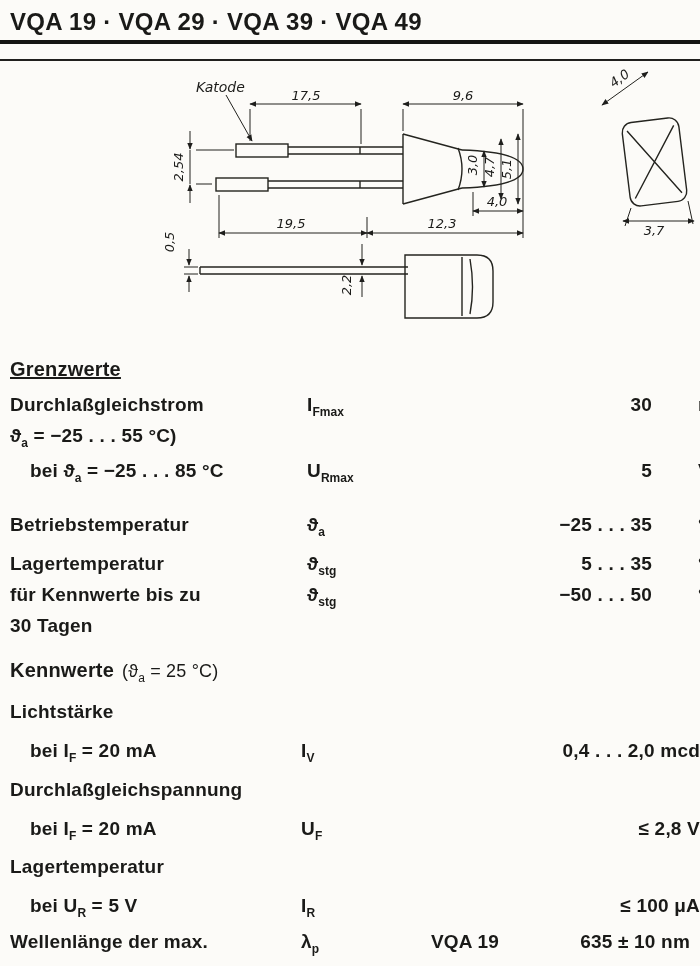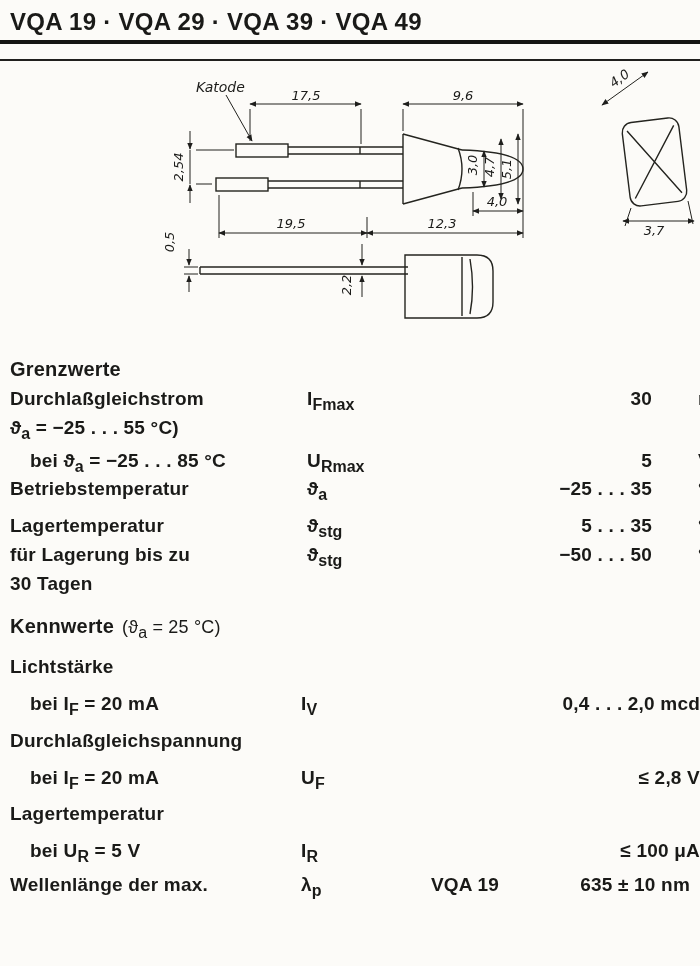--- a/index.html
+++ b/index.html
@@ -20,41 +20,41 @@
 
   
   .drawing{margin:0;padding:0;}
   .drawing svg{display:block;}
   .dlabel{font:italic 13px "DejaVu Sans",sans-serif;fill:#1c1c1a;stroke:none;}
   .klabel{font:italic 14px "DejaVu Sans",sans-serif;fill:#1c1c1a;stroke:none;}
 
   
   .specs{padding:0 0 0 10px;font-size:19px;font-weight:700;letter-spacing:.2px;}
   h2{font-size:20px;font-weight:700;margin:0;line-height:24px;}
-  .g-head{margin-bottom:6px;}
+  .g-head{margin-bottom:12px;text-decoration:underline;}
   .k-head{margin-top:12px;line-height:26px;margin-bottom:0;}
   .k-cond{font-weight:400;font-size:18px;margin-left:8px;}
   .trow{display:grid;align-items:baseline;line-height:23px;white-space:nowrap;}
   .g-grid{grid-template-columns:277px 138px 187px 1fr;gap:20px;}
   .k-grid{grid-template-columns:277px 138px 1fr;}
   .wl-grid{display:grid;grid-template-columns:277px 138px 1fr;align-items:start;margin-top:6px;}
   .wl-row{display:grid;grid-template-columns:112px 1fr;line-height:22px;white-space:nowrap;}
   .wl-label div{line-height:22px;white-space:nowrap;}
   .c-sym{white-space:nowrap;}
   .k-grid .c-sym,.a-grid .c-sym,.wl-sym{padding-left:14px;}
   .c-val{text-align:right;}
   .k-grid .c-val{padding-right:0;}
   .wl-val{text-align:right;padding-right:10px;}
   .c-unit{padding-left:26px;}
   .wl-type{padding-left:6px;}
   .indent{padding-left:20px;}
-  sub{font-size:16px;letter-spacing:0;}
+  sub{font-size:12px;letter-spacing:0;}
   .mt8{margin-top:8px;}
   .mt4{margin-top:4px;}
-  .mt9{margin-top:0;}
+  .mt9{margin-top:24px;}
   .mt10{margin-top:10px;}
 </style>
 </head>
 <body>
 
 <div class="page">
 
   <header>
     <h1 class="title">VQA 19 · VQA 29 · VQA 39 · VQA 49</h1>
     <div class="rule-thick"></div>
@@ -170,21 +170,21 @@
     </div>
 
     <div class="trow g-grid mt8">
       <div class="c-label"><span>Lagertemperatur</span><sub></sub><span></span></div>
       <div class="c-sym"><span>ϑ</span><sub>stg</sub></div>
       <div class="c-val">5 . . . 35</div>
       <div class="c-unit">°C</div>
     </div>
 
     <div class="trow g-grid">
-      <div class="c-label"><span>für Lagerung bis zu</span><sub></sub><span></span></div>
+      <div class="c-label"><span>für Kennwerte bis zu</span><sub></sub><span></span></div>
       <div class="c-sym"><span>ϑ</span><sub>stg</sub></div>
       <div class="c-val">−50 . . . 50</div>
       <div class="c-unit">°C</div>
     </div>
 
     <div class="trow g-grid">
       <div class="c-label"><span>30 Tagen</span><sub></sub><span></span></div>
       <div class="c-sym"></div>
       <div class="c-val"></div>
       <div class="c-unit"></div>

